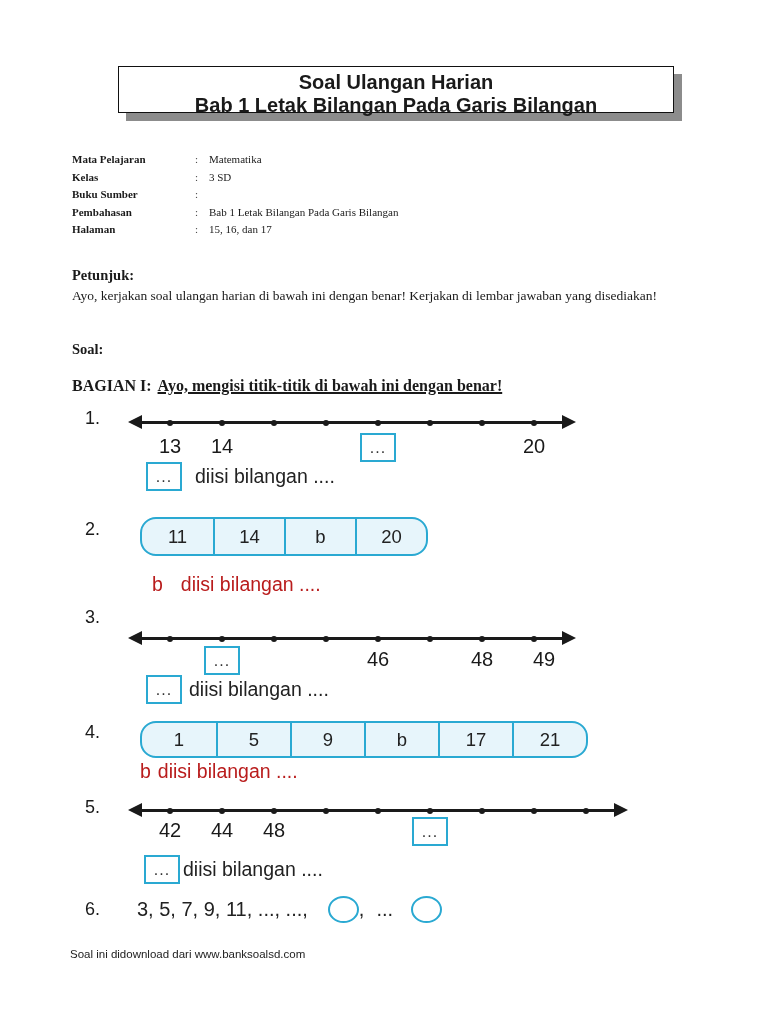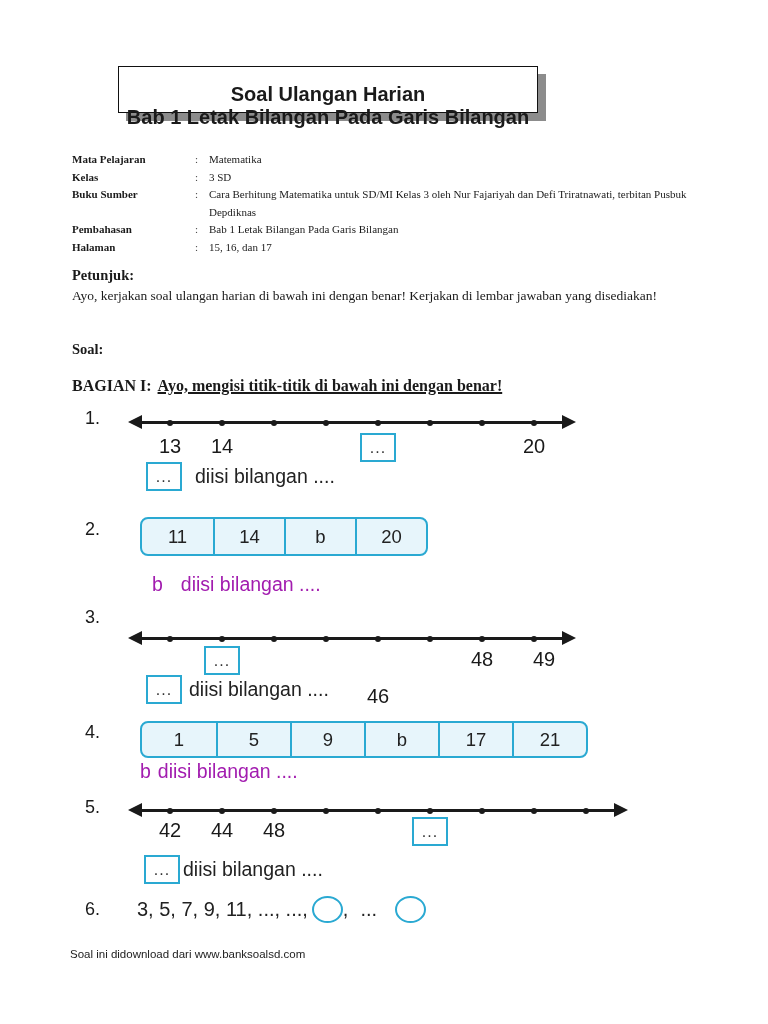--- a/index.html
+++ b/index.html
@@ -1,23 +1,23 @@
 <!DOCTYPE html>
 <html style="--accent: #2AA9D2; --cellFill: #E7F5FB; --shadow: #8C8C8C; --line: #1A1A1A;"><head>
 <meta charset="utf-8">
 <style>
   *{box-sizing:border-box;margin:0;padding:0}
   html,body{background:#fff}
   body{font-family:"Liberation Serif","DejaVu Serif",serif;color:#1a1a1a}
   #page{position:relative;width:768px;height:1024px;background:#ffffff;overflow:hidden}
 
   
-  #title-box{position:absolute;left:118px;top:66px;width:420px;height:47px;
+  #title-box{position:absolute;left:118px;top:66px;width:556px;height:47px;
     background:#fff;border:1.5px solid #111;box-shadow:8px 8px 0 0 var(--shadow);
-    text-align:center;padding-top:16px;overflow:visible}
+    text-align:center;padding-top:4px;overflow:visible}
   #title-box .t-line{font-family:"Liberation Sans","DejaVu Sans",sans-serif;
     font-weight:bold;font-size:20px;line-height:23px;white-space:nowrap}
 
   
   #meta{position:absolute;left:72px;top:151px;width:640px;font-size:11px;line-height:17.5px}
   .meta-row{display:flex;align-items:flex-start}
   .meta-label{width:123px;font-weight:bold;flex:none}
   .meta-colon{width:14px;flex:none;color:#444}
   .meta-value{flex:1}
 
@@ -53,40 +53,40 @@
     letter-spacing:1px;line-height:1}
 
   
   .answer-row{position:absolute;display:flex;align-items:center;
     font-family:"Liberation Sans","DejaVu Sans",sans-serif;font-size:19.5px;color:#222}
   .answer-row .cyan-box{flex:none}
   #q1-ans .ans-text{margin-left:13px}
   #q3-ans .ans-text{margin-left:7px}
   #q5-ans .ans-text{margin-left:3px}
   .b-ans{position:absolute;font-family:"Liberation Sans","DejaVu Sans",sans-serif;
-    font-size:19.5px;color:#a21caf}
+    font-size:19.5px;color:#b91c1c}
   #q2-ans .ans-prefix{margin-right:18px}
   #q4-ans .ans-prefix{margin-right:7px}
 
   
   .strip{position:absolute;display:flex;border:2.5px solid var(--accent);
-    border-radius:8px;background:var(--cellFill);overflow:hidden}
+    border-radius:16px;background:var(--cellFill);overflow:hidden}
   .strip-cell{display:flex;align-items:center;justify-content:center;
     font-family:"Liberation Sans","DejaVu Sans",sans-serif;font-size:18.5px;color:#222;
     border-left:2.5px solid var(--accent)}
   .strip-cell:first-child{border-left:none}
   #q2-strip .strip-cell{width:71px;height:35px}
   #q4-strip .strip-cell{width:74px;height:33px}
 
   
   #q6-seq{position:absolute;left:137px;top:896px;display:flex;align-items:center;
     font-family:"Liberation Sans","DejaVu Sans",sans-serif;font-size:20px;color:#222}
   .seq-ellipse{display:inline-block;width:31px;height:27px;border:2px solid var(--accent);
     border-radius:50%;background:#fff}
-  #q6-seq span:nth-child(1){margin-right:4px}
+  #q6-seq span:nth-child(1){margin-right:20px}
   #q6-seq span:nth-child(3){margin-right:12px}
   #q6-seq span:nth-child(4){margin-right:18px}
   #q6-seq span:nth-child(6){margin-left:18px}
 
   
   #footer{position:absolute;left:70px;top:948px;
     font-family:"Liberation Sans","DejaVu Sans",sans-serif;font-size:11.5px;color:#222}
 </style>
 </head>
 <body>
@@ -105,21 +105,20 @@
         <span class="meta-value">Matematika</span>
       </div>
       <div class="meta-row">
         <span class="meta-label">Kelas</span>
         <span class="meta-colon">:</span>
         <span class="meta-value">3 SD</span>
       </div>
       <div class="meta-row">
         <span class="meta-label">Buku Sumber</span>
         <span class="meta-colon">:</span>
-        <span class="meta-value">Cara Berhitung Matematika untuk SD/MI Kelas 3 oleh Nur Fajariyah dan Defi Triratnawati, terbitan Pusbuk Depdiknas</span>
       </div>
       <div class="meta-row">
         <span class="meta-label">Pembahasan</span>
         <span class="meta-colon">:</span>
         <span class="meta-value">Bab 1 Letak Bilangan Pada Garis Bilangan</span>
       </div>
       <div class="meta-row">
         <span class="meta-label">Halaman</span>
         <span class="meta-colon">:</span>
         <span class="meta-value">15, 16, dan 17</span>
@@ -180,21 +179,21 @@
       <div class="nl-dot" style="left: 94px;"></div>
       <div class="nl-dot" style="left: 146px;"></div>
       <div class="nl-dot" style="left: 198px;"></div>
       <div class="nl-dot" style="left: 250px;"></div>
       <div class="nl-dot" style="left: 302px;"></div>
       <div class="nl-dot" style="left: 354px;"></div>
       <div class="nl-dot" style="left: 406px;"></div>
     </div>
   <div class="nl-labels" style="left:128px;top:646px;width:448px">
       <div class="nl-label cyan-box" style="left: 94px;">...</div>
-      <div class="nl-label" style="left: 250px; margin-top: 37px;">46</div>
+      <div class="nl-label" style="left: 250px;">46</div>
       <div class="nl-label" style="left: 354px;">48</div>
       <div class="nl-label" style="left: 406px; margin-left: 10px;">49</div>
     </div>
   <div class="answer-row" id="q3-ans" style="left:146px;top:675px">
     <span class="cyan-box">...</span>
     <span class="ans-text">diisi bilangan ....</span>
   </div>
 
   <div class="qnum" style="top:722px">4.</div>
   <div class="strip" id="q4-strip" style="left:140px;top:721px">

